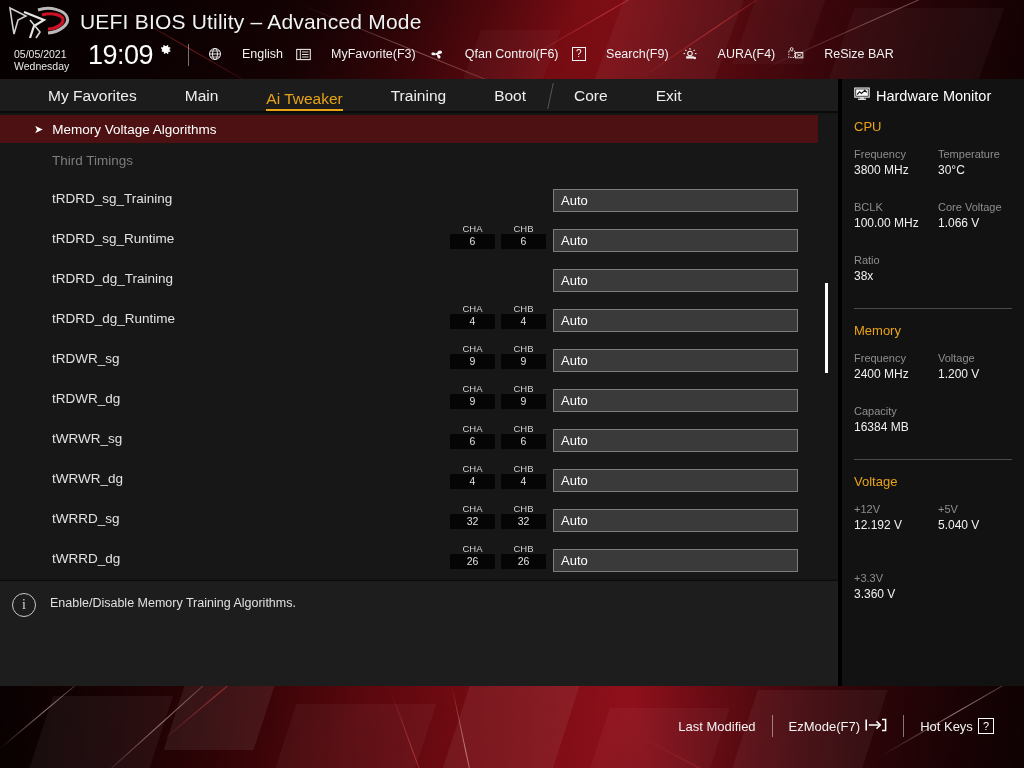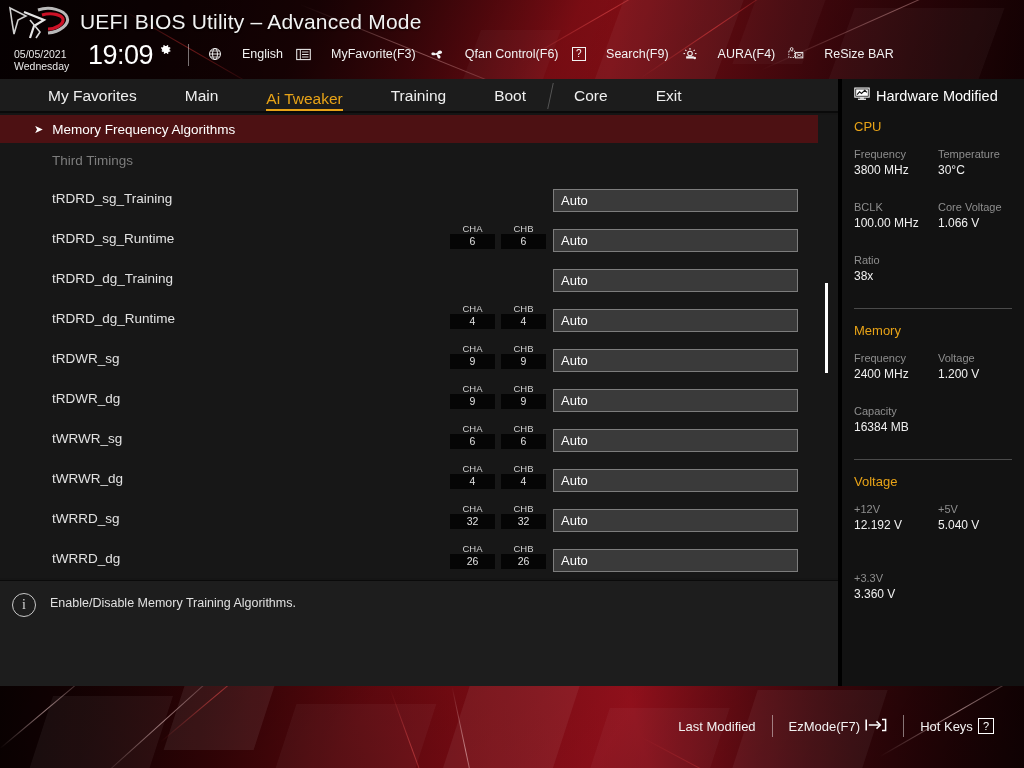--- a/index.html
+++ b/index.html
@@ -333,21 +333,21 @@
         <div class="tab"><span>Core</span></div>
         <div class="tab"><span>Exit</span></div>
       </div>
     <div class="tabbar-divider"></div>
   </div>
 
   <div class="content">
 
     <div class="row-highlight">
       <span class="arrow">➤</span>
-      <span class="label">Memory Frequency Algorithms</span>
+      <span class="label">Memory Voltage Algorithms</span>
     </div>
 
     <div class="section-head">Third Timings</div>
 
     <div id="rows-container">
         <div class="opt-row" style="top: 66px;">
           <div class="opt-label">tRDRD_sg_Training</div>
           <div class="opt-input">Auto</div>
         </div>
         <div class="opt-row" style="top: 106px;">
@@ -482,21 +482,21 @@
     <div class="hw-title">
       <span>
         <svg viewBox="0 0 18 16" width="16" height="14">
           <rect x="0.8" y="1.2" width="16.4" height="10.4" fill="none" stroke="#ffffff" stroke-width="1.2"></rect>
           <rect x="2.3" y="2.7" width="13.4" height="7.4" fill="#ffffff"></rect>
           <polyline points="3.4,8.6 6.2,5.6 8.4,7.4 12.2,3.8 14.6,6.2" fill="none" stroke="#121212" stroke-width="1.3"></polyline>
           <rect x="6.8" y="12.0" width="4.4" height="1.3" fill="#ffffff"></rect>
           <rect x="4.4" y="13.3" width="9.2" height="1.4" fill="#ffffff"></rect>
         </svg>
       </span>
-      <span>Hardware Modified</span>
+      <span>Hardware Monitor</span>
     </div>
     <div id="hw-container">
         <div class="hw-sect" style="top: 40px; color: rgb(232, 163, 23);">CPU</div>
         <div class="hw-field" style="left: 12px; top: 68px;">
           <span class="hw-key">Frequency</span>
           <span class="hw-val">3800 MHz</span>
         </div>
         <div class="hw-field" style="left: 96px; top: 68px;">
           <span class="hw-key">Temperature</span>
           <span class="hw-val">30°C</span>

